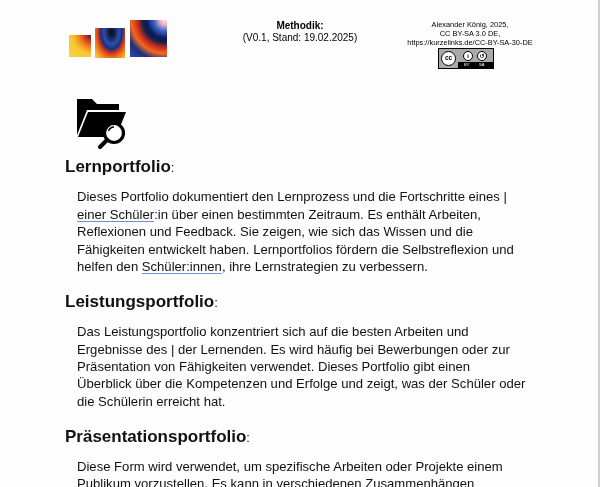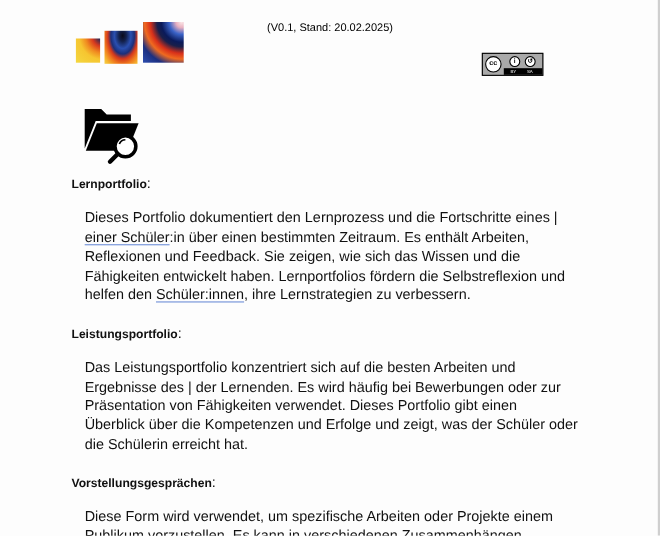--- a/index.html
+++ b/index.html
@@ -125,21 +125,21 @@
       left: 65px;
       top: 158px;
       width: 475px;
       font-family: "Liberation Sans", sans-serif;
       font-size: 13.1px;
       line-height: 17.4px;
       color: #111;
     }
     .section { margin: 0 0 17.4px 0; }
     .section h2 {
-      font-size: 11px;
+      font-size: 17px;
       font-weight: bold;
       margin: 0;
       display: inline;
     }
     .section .colon { font-weight: normal; }
     .section p { margin: 12px; }
     .u {
       text-decoration: underline;
       text-decoration-color: #6f8fd8;
       text-decoration-thickness: 1px;
@@ -151,24 +151,28 @@
 
 <div class="page-edge"></div>
 
 <div class="logo">
   <div class="sq sq1"></div>
   <div class="sq sq2"></div>
   <div class="sq sq3"></div>
 </div>
 
 <div class="header-title">
-  <span class="n">(V0.1, Stand: 20.02.2025)</span>
+  <span class="b">Methodik:</span>
+  <span class="n">(V0.1, Stand: 19.02.2025)</span>
 </div>
 
 <div class="license">
+  <span>Alexander König, 2025,</span>
+  <span>CC BY-SA 3.0 DE,</span>
+  <span>https://kurzelinks.de/CC-BY-SA-30-DE</span>
 </div>
 
 <div class="cc-badge">
   <div class="cc">cc</div>
   <div class="ico" style="left:24px;">i</div>
   <div class="ico" style="left:38px;">↺</div>
   <div class="strip">
     <span style="left:6px;">BY</span>
     <span style="left:21px;">SA</span>
   </div>
@@ -189,16 +193,16 @@
     <h2>Lernportfolio</h2><span class="colon">:</span>
     <p><span>Dieses Portfolio dokumentiert den Lernprozess und die Fortschritte eines | </span><span class="u">einer Schüler</span><span>:in über einen bestimmten Zeitraum. Es enthält Arbeiten, Reflexionen und Feedback. Sie zeigen, wie sich das Wissen und die Fähigkeiten entwickelt haben. Lernportfolios fördern die Selbstreflexion und helfen den </span><span class="u">Schüler:innen</span><span>, ihre Lernstrategien zu verbessern.</span></p>
   </div>
 
   <div class="section">
     <h2>Leistungsportfolio</h2><span class="colon">:</span>
     <p>Das Leistungsportfolio konzentriert sich auf die besten Arbeiten und Ergebnisse des | der Lernenden. Es wird häufig bei Bewerbungen oder zur Präsentation von Fähigkeiten verwendet. Dieses Portfolio gibt einen Überblick über die Kompetenzen und Erfolge und zeigt, was der Schüler oder die Schülerin erreicht hat.</p>
   </div>
 
   <div class="section">
-    <h2>Vorstellungsgesprächen</h2><span class="colon">:</span>
+    <h2>Präsentationsportfolio</h2><span class="colon">:</span>
     <p>Diese Form wird verwendet, um spezifische Arbeiten oder Projekte einem Publikum vorzustellen. Es kann in verschiedenen Zusammenhängen eingesetzt werden, z. B. bei Vorstellungsgesprächen oder im Rahmen von mediengestützten Vorträgen in der Schule. Das Medium ist dann das Portfolio.</p>
   </div>
 </div>
 
 </body></html>

